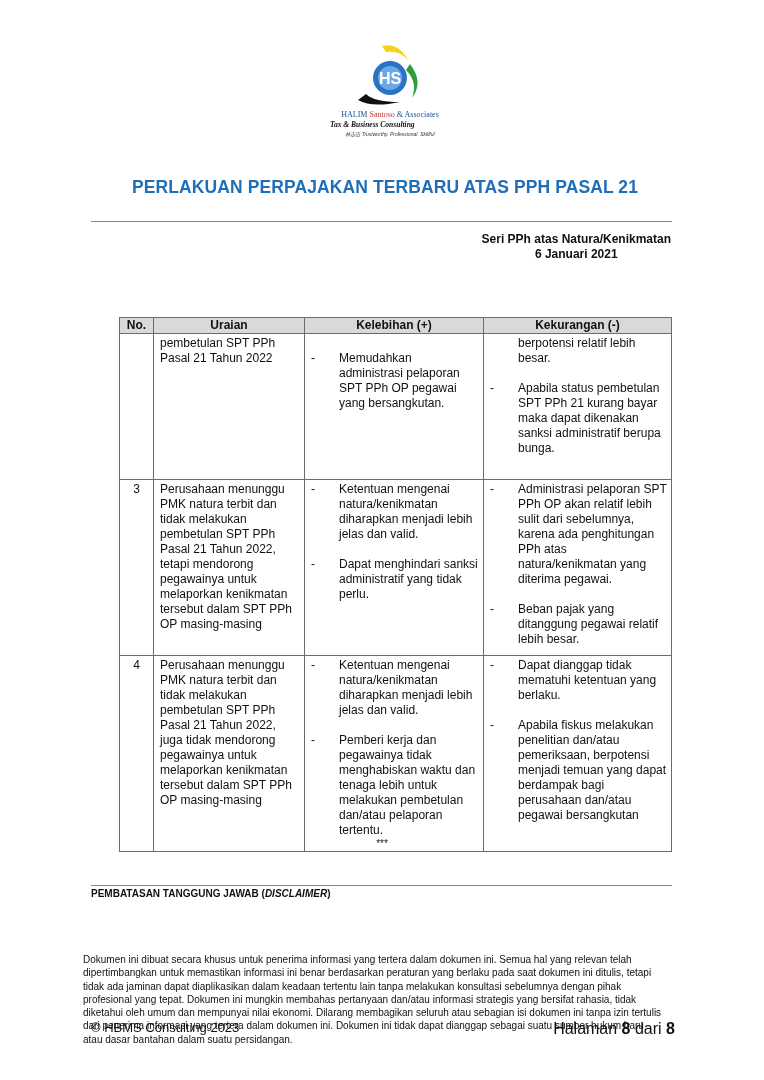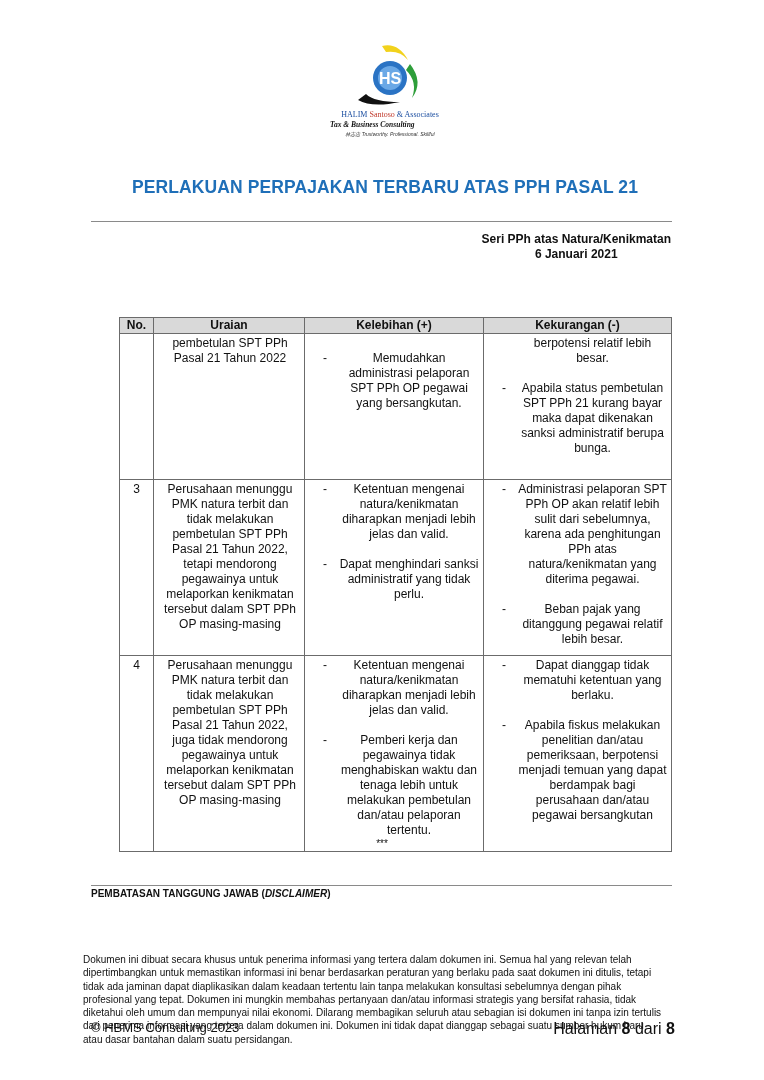--- a/index.html
+++ b/index.html
@@ -7,21 +7,21 @@
   .logo { position:absolute; left:330px; top:42px; width:120px; height:112px; }
   .logo svg { position:absolute; left:22px; top:0; }
   .logo .firm { position:absolute; left:0; top:68px; width:120px; text-align:center; font-family:"Liberation Serif", serif; font-size:8px; color:#1b4ea0; white-space:nowrap; }
   .logo .firm .s { color:#c0392b; font-weight:normal; }
   .logo .sub { position:absolute; left:0; top:78px; width:120px; text-align:left; font-size:7.5px; font-weight:bold; font-style:italic; color:#111; white-space:nowrap;font-family:Liberation Serif, serif; }
   .logo .tag { position:absolute; left:0; top:89px; width:120px; text-align:center; font-size:5px; font-style:italic; color:#333; white-space:nowrap; }
   .title { position:absolute; left:90px; top:176px; width:590px; text-align:center; color:#1f6fb8; font-weight:bold; font-size:17.5px; line-height:22px; letter-spacing:0.1px; }
   .rule { position:absolute; left:91px; width:581px; height:1px; background:#8a8a8a; }
   .series { position:absolute; right:93px; top:232px; text-align:center; font-weight:bold; font-size:12px; line-height:15px; }
   table.main { position:absolute; left:119px; top:292px; border-collapse:collapse; font-size:12px; line-height:15px;margin-top:25px; }
-  table.main td, table.main th { border:1px solid #6b6b6b; vertical-align:top; padding:0;text-align:center; }
+  table.main td, table.main th { border:1px solid #6b6b6b; vertical-align:top; padding:0; }
   table.main th { background:#d9d9d9; font-weight:bold; text-align:center; height:15px; font-size:12px; }
   .c-no { width:33px; text-align:center; }
   .c-ur { width:150px; }
   .c-kl { width:178px; }
   .c-kr { width:187px; }
   .cell { padding:2px 4px 8px 6px; }
   .bul { display:flex; }
   .bul .d { width:28px; flex:none; padding-left:0; }
   .gap { height:15px; }
   .stars { position:absolute; left:0; width:764px; top:838px; text-align:center; font-size:10px; }

